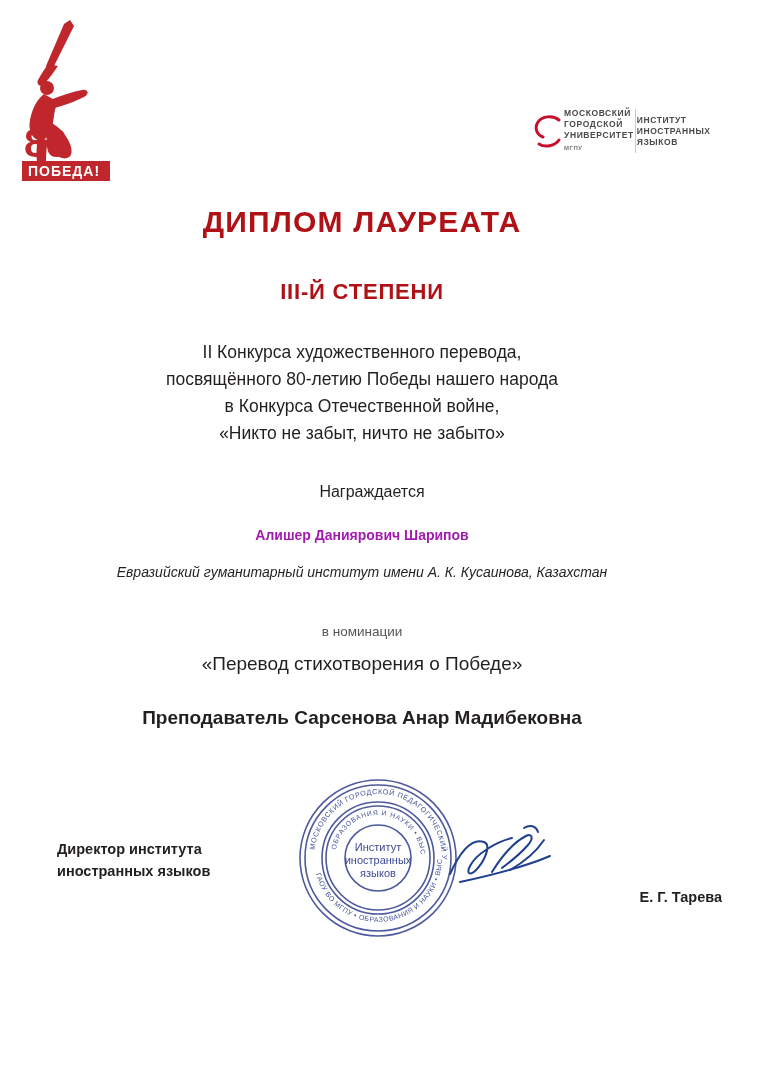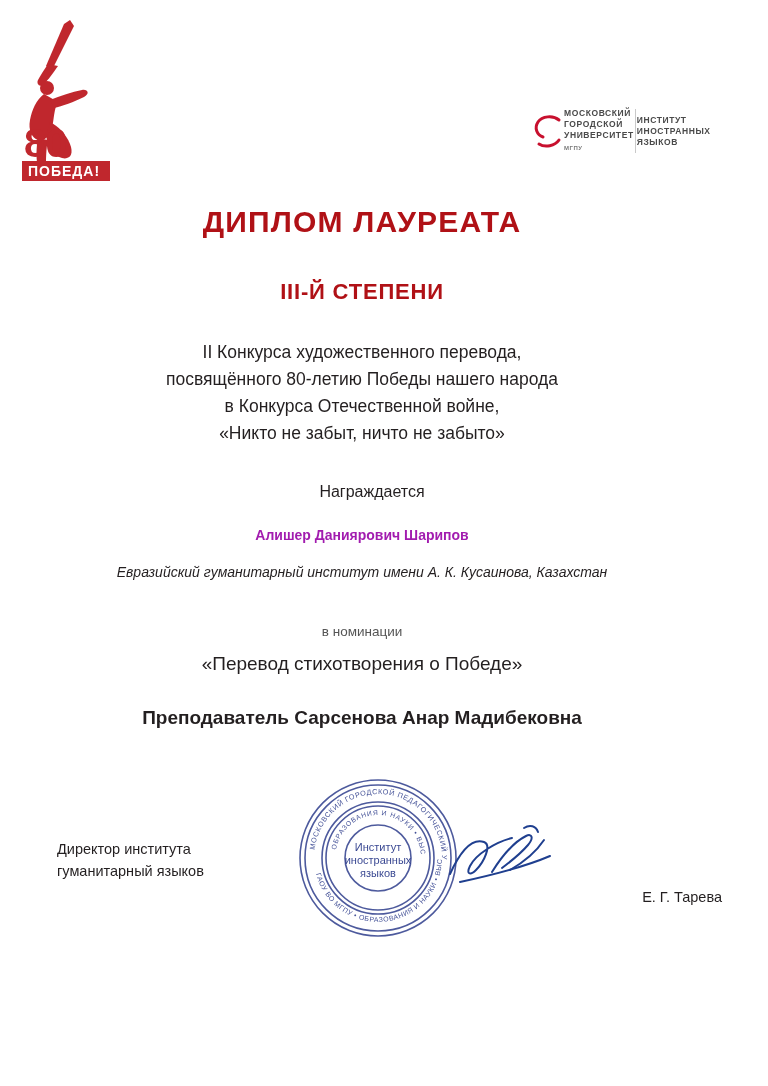--- a/index.html
+++ b/index.html
@@ -144,20 +144,21 @@
     color: #231f20;
   }
 
   
   .sign-row {
     position: absolute;
     left: 0;
     top: 838px;
     width: 768px;
     height: 60px;
+    font-weight: bold;
   }
   .sign-title {
     position: absolute;
     left: 57px;
     top: 0;
     width: 230px;
     font-size: 14.5px;
     line-height: 22px;
     color: #231f20;
     text-align: left;
@@ -302,18 +303,18 @@
         <path d="M70 58 C84 50 96 40 104 28"></path>
         <path d="M84 16 C90 12 96 14 98 20"></path>
         <path d="M20 70 C48 64 82 56 110 44"></path>
       </g>
     </svg>
   </div>
 
   <div class="sign-row">
     <div class="sign-title">
       <div>Директор института</div>
-      <div>гуманитарный языков</div>
+      <div>иностранных языков</div>
     </div>
     <div class="sign-person">Е. Г. Тарева</div>
   </div>
 
 </div>
 
 </body></html>

